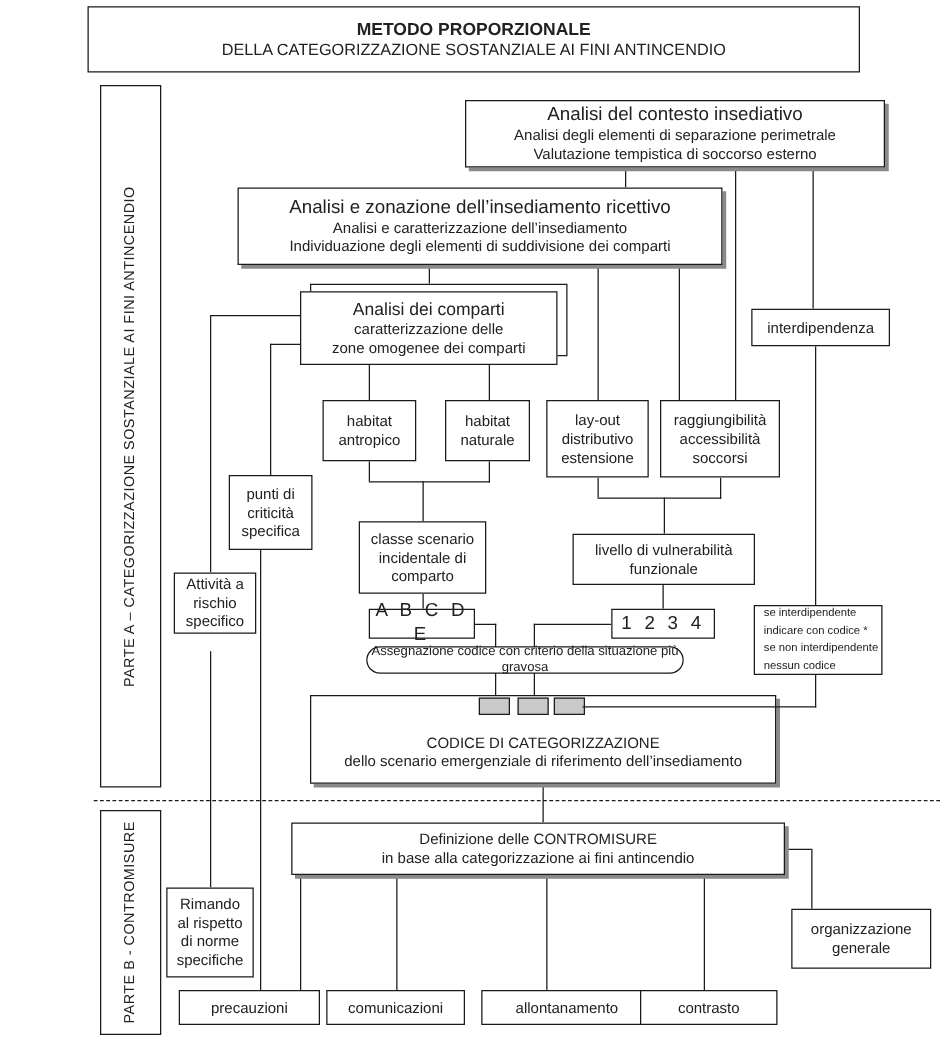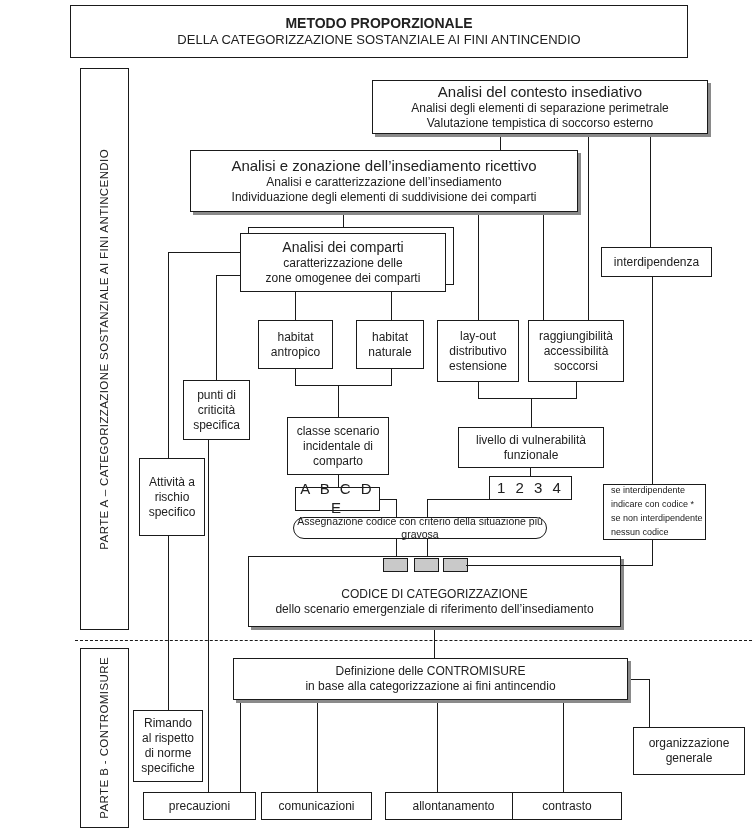--- a/index.html
+++ b/index.html
@@ -113,35 +113,35 @@
   <div class="box t-md wrapbox" style="left:437px;top:320px;width:82px;height:62px;">
     <span>lay-out distributivo estensione</span>
   </div>
   <div class="box t-md wrapbox" style="left:528px;top:320px;width:96px;height:62px;">
     <span>raggiungibilità accessibilità soccorsi</span>
   </div>
 
   <div class="box t-md wrapbox" style="left:183px;top:380px;width:67px;height:60px;">
     <span>punti di criticità specifica</span>
   </div>
-  <div class="box t-md wrapbox" style="left:139px;top:458px;width:66px;height:78px;">
+  <div class="box t-md wrapbox" style="left:139px;top:458px;width:66px;height:49px;">
     <span>Attività a rischio specifico</span>
   </div>
 
   <div class="box t-md wrapbox" style="left:287px;top:417px;width:102px;height:58px;">
     <span>classe scenario incidentale di comparto</span>
   </div>
   <div class="box t-md wrapbox" style="left:458px;top:427px;width:146px;height:41px;">
     <span>livello di vulnerabilità funzionale</span>
   </div>
 
   <div class="box code" style="left:295px;top:487px;width:85px;height:24px;">
     <span>A B C D E</span>
   </div>
-  <div class="box code" style="left:489px;top:476px;width:83px;height:24px;text-align:center;">
+  <div class="box code" style="left:489px;top:487px;width:83px;height:24px;text-align:center;">
     <span>1 2 3 4</span>
   </div>
 
   <div class="box t-sm" style="left:293px;top:517px;width:254px;height:22px;border-radius:11px;">
     <span>Assegnazione codice con criterio della situazione più gravosa</span>
   </div>
 
   <div class="box note" style="left:603px;top:484px;width:103px;height:56px;">
     <span>se interdipendente</span>
     <span>indicare con codice *</span>

